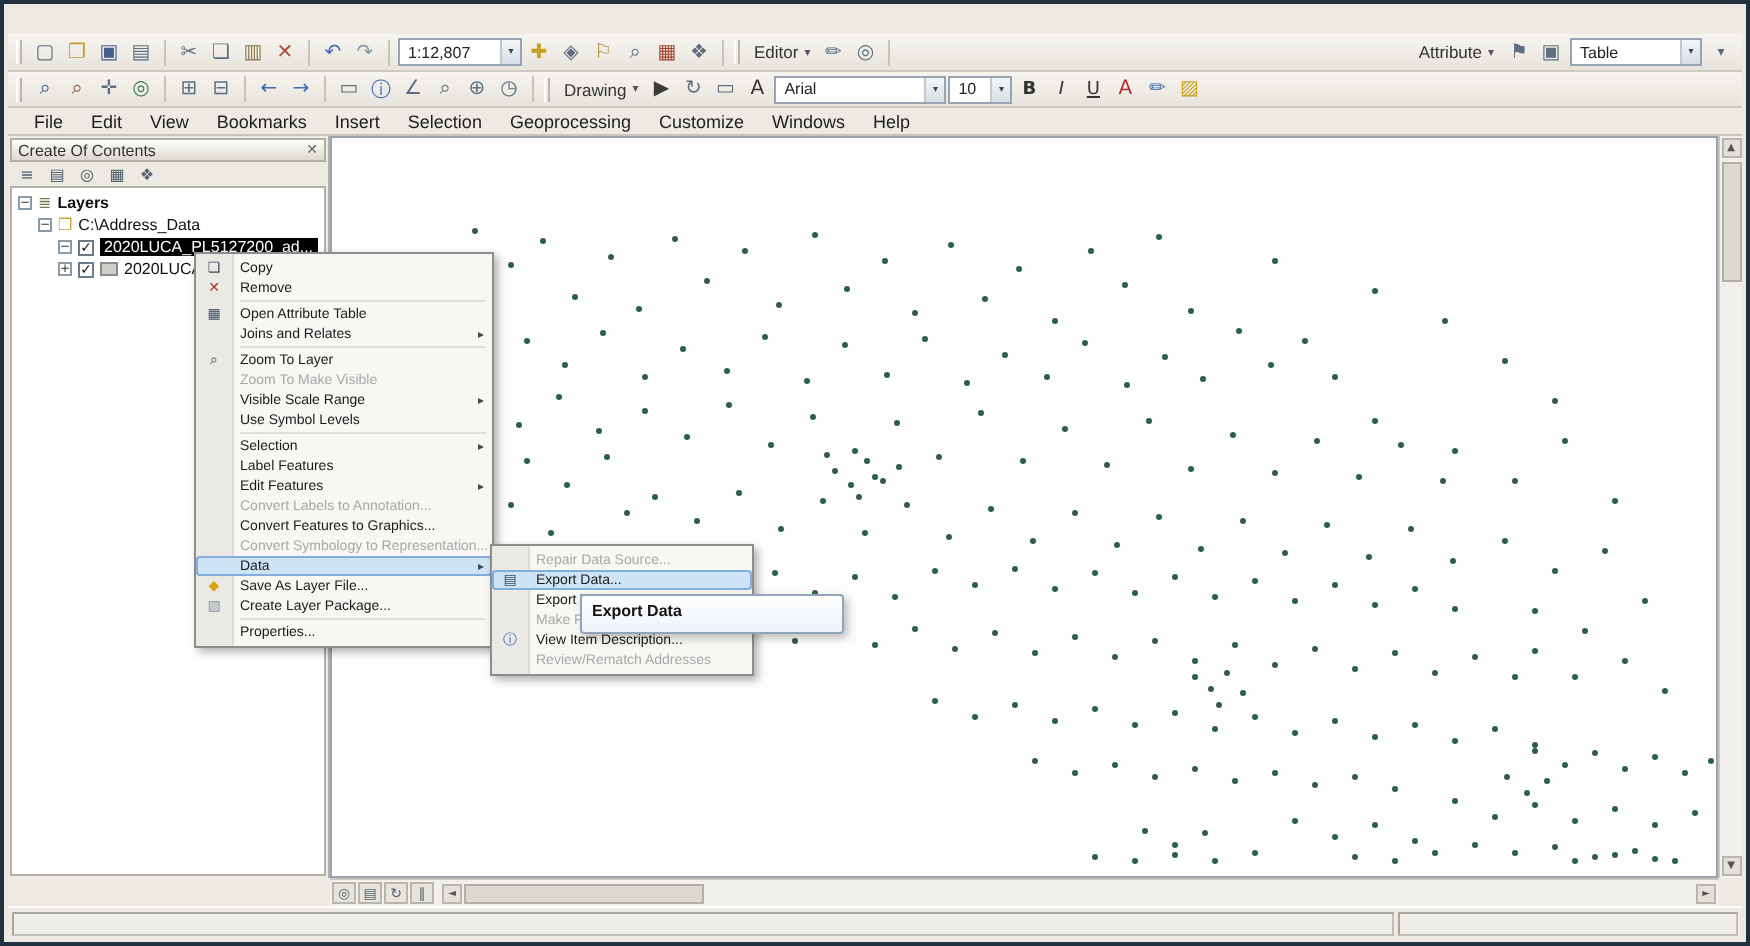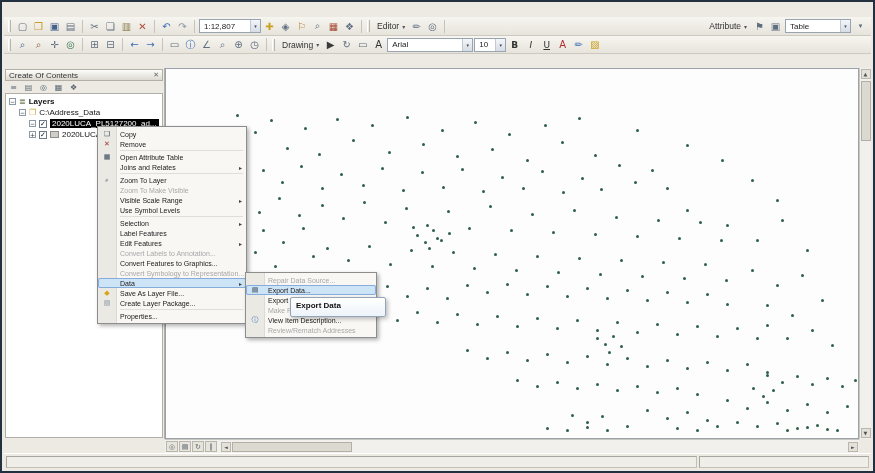--- a/index.html
+++ b/index.html
@@ -74,21 +74,21 @@
   #context-menu{left:95px;top:124px;width:150px}
   #data-submenu{left:243px;top:270px;width:132px;z-index:50}
   .mitem{height:10px;display:flex;align-items:center;font-size:7px;color:#1a1a1a;position:relative;padding:0 4px 0 22px;white-space:nowrap;overflow:hidden}
   .mitem .micon{position:absolute;left:2px;width:14px;text-align:center;font-size:7px;font-family:"DejaVu Sans",sans-serif}
   .mitem.disabled{color:#a8a8a8}
   .mitem.hl{background:#cde4f7;box-shadow:inset 0 0 0 1px #84acdd;border-radius:2px}
   .marrow{margin-left:auto;font-size:6px;color:#444;font-family:"DejaVu Sans",sans-serif}
   .msep{height:1px;background:#e0ded8;margin:1px 3px 1px 22px}
 
   
-  .tooltip{position:absolute;left:288px;top:295px;width:96px;background:linear-gradient(#ffffff,#edf3fa);border:1px solid #92a4b8;border-radius:2px;box-shadow:2px 2px 4px rgba(0,0,0,.25);padding:3px 5px;z-index:60;font-size:7.5px;color:#444;line-height:1.25}
+  .tooltip{position:absolute;left:288px;top:295px;width:132px;background:linear-gradient(#ffffff,#edf3fa);border:1px solid #92a4b8;border-radius:2px;box-shadow:2px 2px 4px rgba(0,0,0,.25);padding:3px 5px;z-index:60;font-size:7.5px;color:#444;line-height:1.25}
   .tt-title{font-weight:bold;font-size:8px;color:#111;margin-bottom:2px}
 </style>
 </head>
 <body>
 
 <div class="frame">
 
 
   <div class="tbar" id="toolbar1">
     <span class="grip"></span>
@@ -191,20 +191,32 @@
     <span class="tbtn" style="font-weight:bold;font-size:9px;color:#333">B</span>
     <span class="tbtn" style="font-style:italic;font-size:9px;color:#333">I</span>
     <span class="tbtn" style="text-decoration:underline;font-size:9px;color:#333">U</span>
     <span class="iconstrip">
         <span class="tbtn icon" style="color: rgb(176, 48, 48);">A</span>
         <span class="tbtn icon" style="color: rgb(61, 109, 181);">✏</span>
         <span class="tbtn icon" style="color: rgb(202, 161, 31);">▨</span>
       </span>
   </div>
 
+  <div class="menubar">
+      <span class="menu-item">File</span>
+      <span class="menu-item">Edit</span>
+      <span class="menu-item">View</span>
+      <span class="menu-item">Bookmarks</span>
+      <span class="menu-item">Insert</span>
+      <span class="menu-item">Selection</span>
+      <span class="menu-item">Geoprocessing</span>
+      <span class="menu-item">Customize</span>
+      <span class="menu-item">Windows</span>
+      <span class="menu-item">Help</span>
+    </div>
 
   <div class="toc">
     <div class="toc-header">
       <span>Create Of Contents</span>
       <span class="toc-close">✕</span>
     </div>
     <div class="toc-tools">
         <span class="toc-tool">≡</span>
         <span class="toc-tool">▤</span>
         <span class="toc-tool">◎</span>

